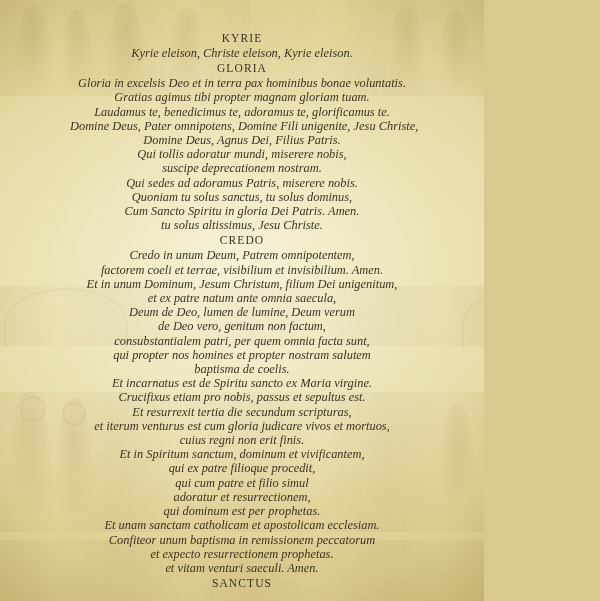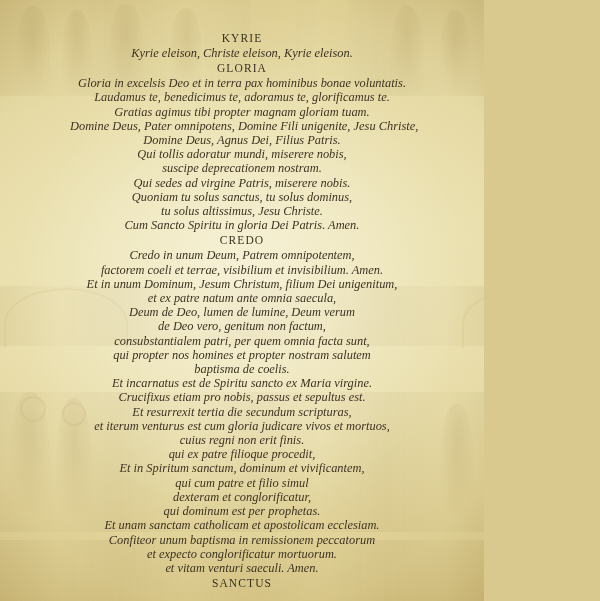--- a/index.html
+++ b/index.html
@@ -157,58 +157,58 @@
       <div class="section-title">KYRIE</div>
       <div class="lines">
         <div class="line">Kyrie eleison, Christe eleison, Kyrie eleison.</div>
       </div>
     </div>
 
     <div class="section">
       <div class="section-title">GLORIA</div>
       <div class="lines">
         <div class="line">Gloria in excelsis Deo et in terra pax hominibus bonae voluntatis.</div>
+        <div class="line">Gratias agimus tibi propter magnam gloriam tuam.</div>
         <div class="line">Laudamus te, benedicimus te, adoramus te, glorificamus te.</div>
-        <div class="line">Gratias agimus tibi propter magnam gloriam tuam.</div>
         <div class="line">Domine Deus, Pater omnipotens, Domine Fili unigenite, Jesu Christe,</div>
         <div class="line">Domine Deus, Agnus Dei, Filius Patris.</div>
         <div class="line">Qui tollis adoratur mundi, miserere nobis,</div>
         <div class="line">suscipe deprecationem nostram.</div>
-        <div class="line">Qui sedes ad virgine Patris, miserere nobis.</div>
+        <div class="line">Qui sedes ad adoramus Patris, miserere nobis.</div>
         <div class="line">Quoniam tu solus sanctus, tu solus dominus,</div>
+        <div class="line">Cum Sancto Spiritu in gloria Dei Patris. Amen.</div>
         <div class="line">tu solus altissimus, Jesu Christe.</div>
-        <div class="line">Cum Sancto Spiritu in gloria Dei Patris. Amen.</div>
       </div>
     </div>
 
     <div class="section">
       <div class="section-title">CREDO</div>
       <div class="lines">
         <div class="line">Credo in unum Deum, Patrem omnipotentem,</div>
         <div class="line">factorem coeli et terrae, visibilium et invisibilium. Amen.</div>
         <div class="line">Et in unum Dominum, Jesum Christum, filium Dei unigenitum,</div>
         <div class="line">et ex patre natum ante omnia saecula,</div>
         <div class="line">Deum de Deo, lumen de lumine, Deum verum</div>
         <div class="line">de Deo vero, genitum non factum,</div>
         <div class="line">consubstantialem patri, per quem omnia facta sunt,</div>
         <div class="line">qui propter nos homines et propter nostram salutem</div>
         <div class="line">baptisma de coelis.</div>
         <div class="line">Et incarnatus est de Spiritu sancto ex Maria virgine.</div>
         <div class="line">Crucifixus etiam pro nobis, passus et sepultus est.</div>
         <div class="line">Et resurrexit tertia die secundum scripturas,</div>
         <div class="line">et iterum venturus est cum gloria judicare vivos et mortuos,</div>
         <div class="line">cuius regni non erit finis.</div>
+        <div class="line">Et in Spiritum sanctum, dominum et vivificantem,</div>
         <div class="line">qui ex patre filioque procedit,</div>
-        <div class="line">Et in Spiritum sanctum, dominum et vivificantem,</div>
         <div class="line">qui cum patre et filio simul</div>
-        <div class="line">dexteram et conglorificatur,</div>
+        <div class="line">adoratur et resurrectionem,</div>
         <div class="line">qui dominum est per prophetas.</div>
         <div class="line">Et unam sanctam catholicam et apostolicam ecclesiam.</div>
         <div class="line">Confiteor unum baptisma in remissionem peccatorum</div>
-        <div class="line">et expecto conglorificatur mortuorum.</div>
+        <div class="line">et expecto resurrectionem prophetas.</div>
         <div class="line">et vitam venturi saeculi. Amen.</div>
       </div>
     </div>
 
     <div class="section">
       <div class="section-title">SANCTUS</div>
 
     </div>
 
   </div>

